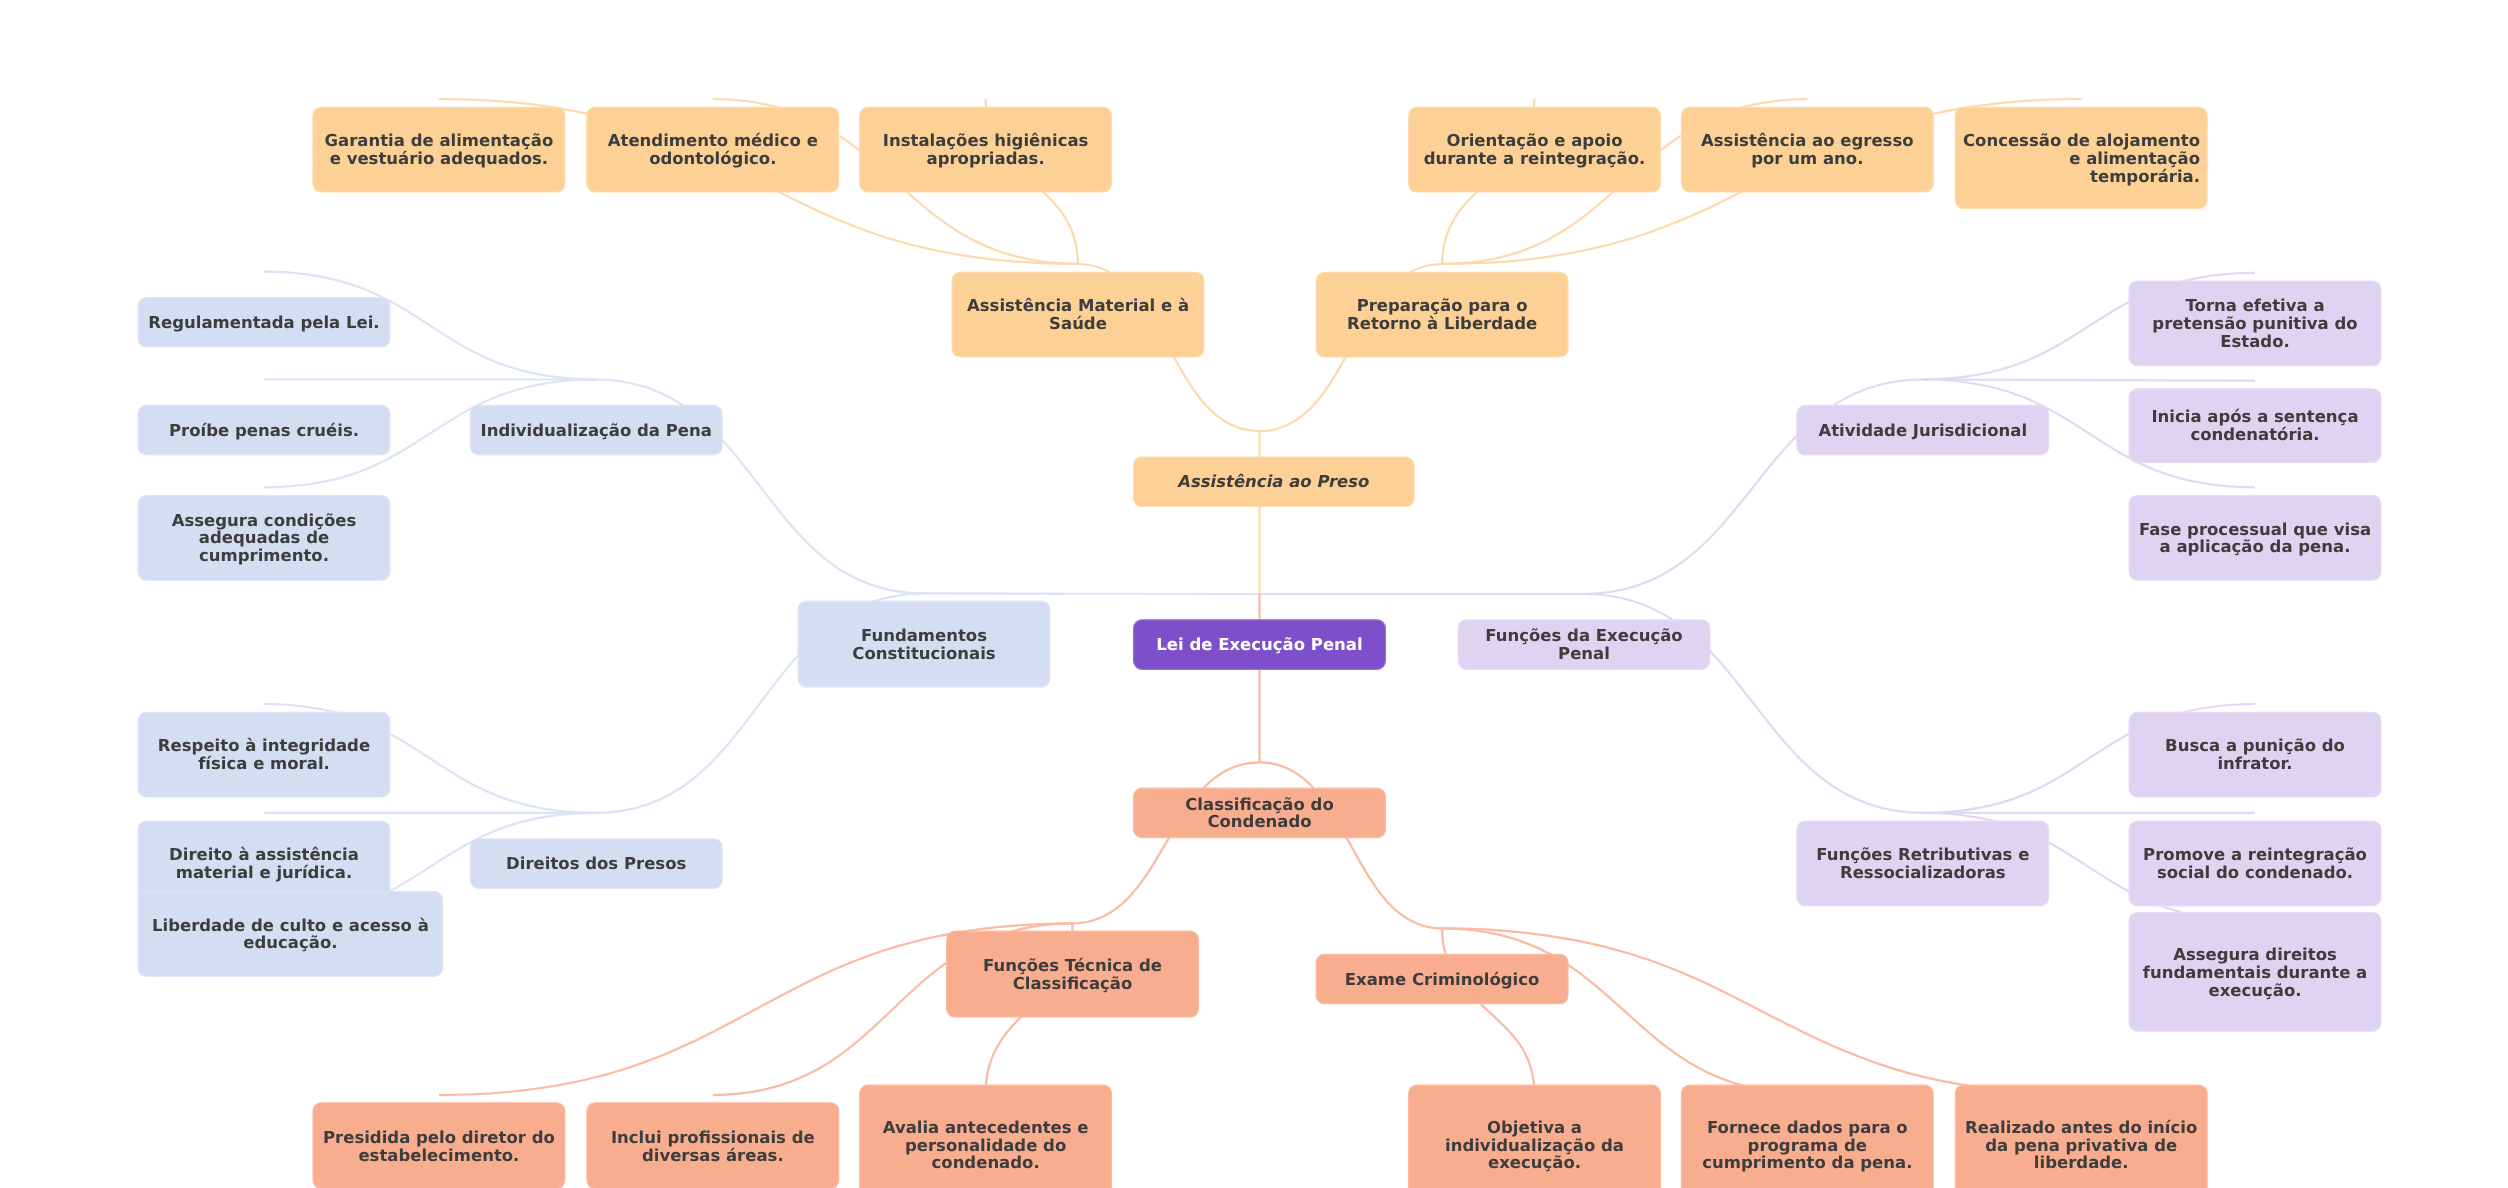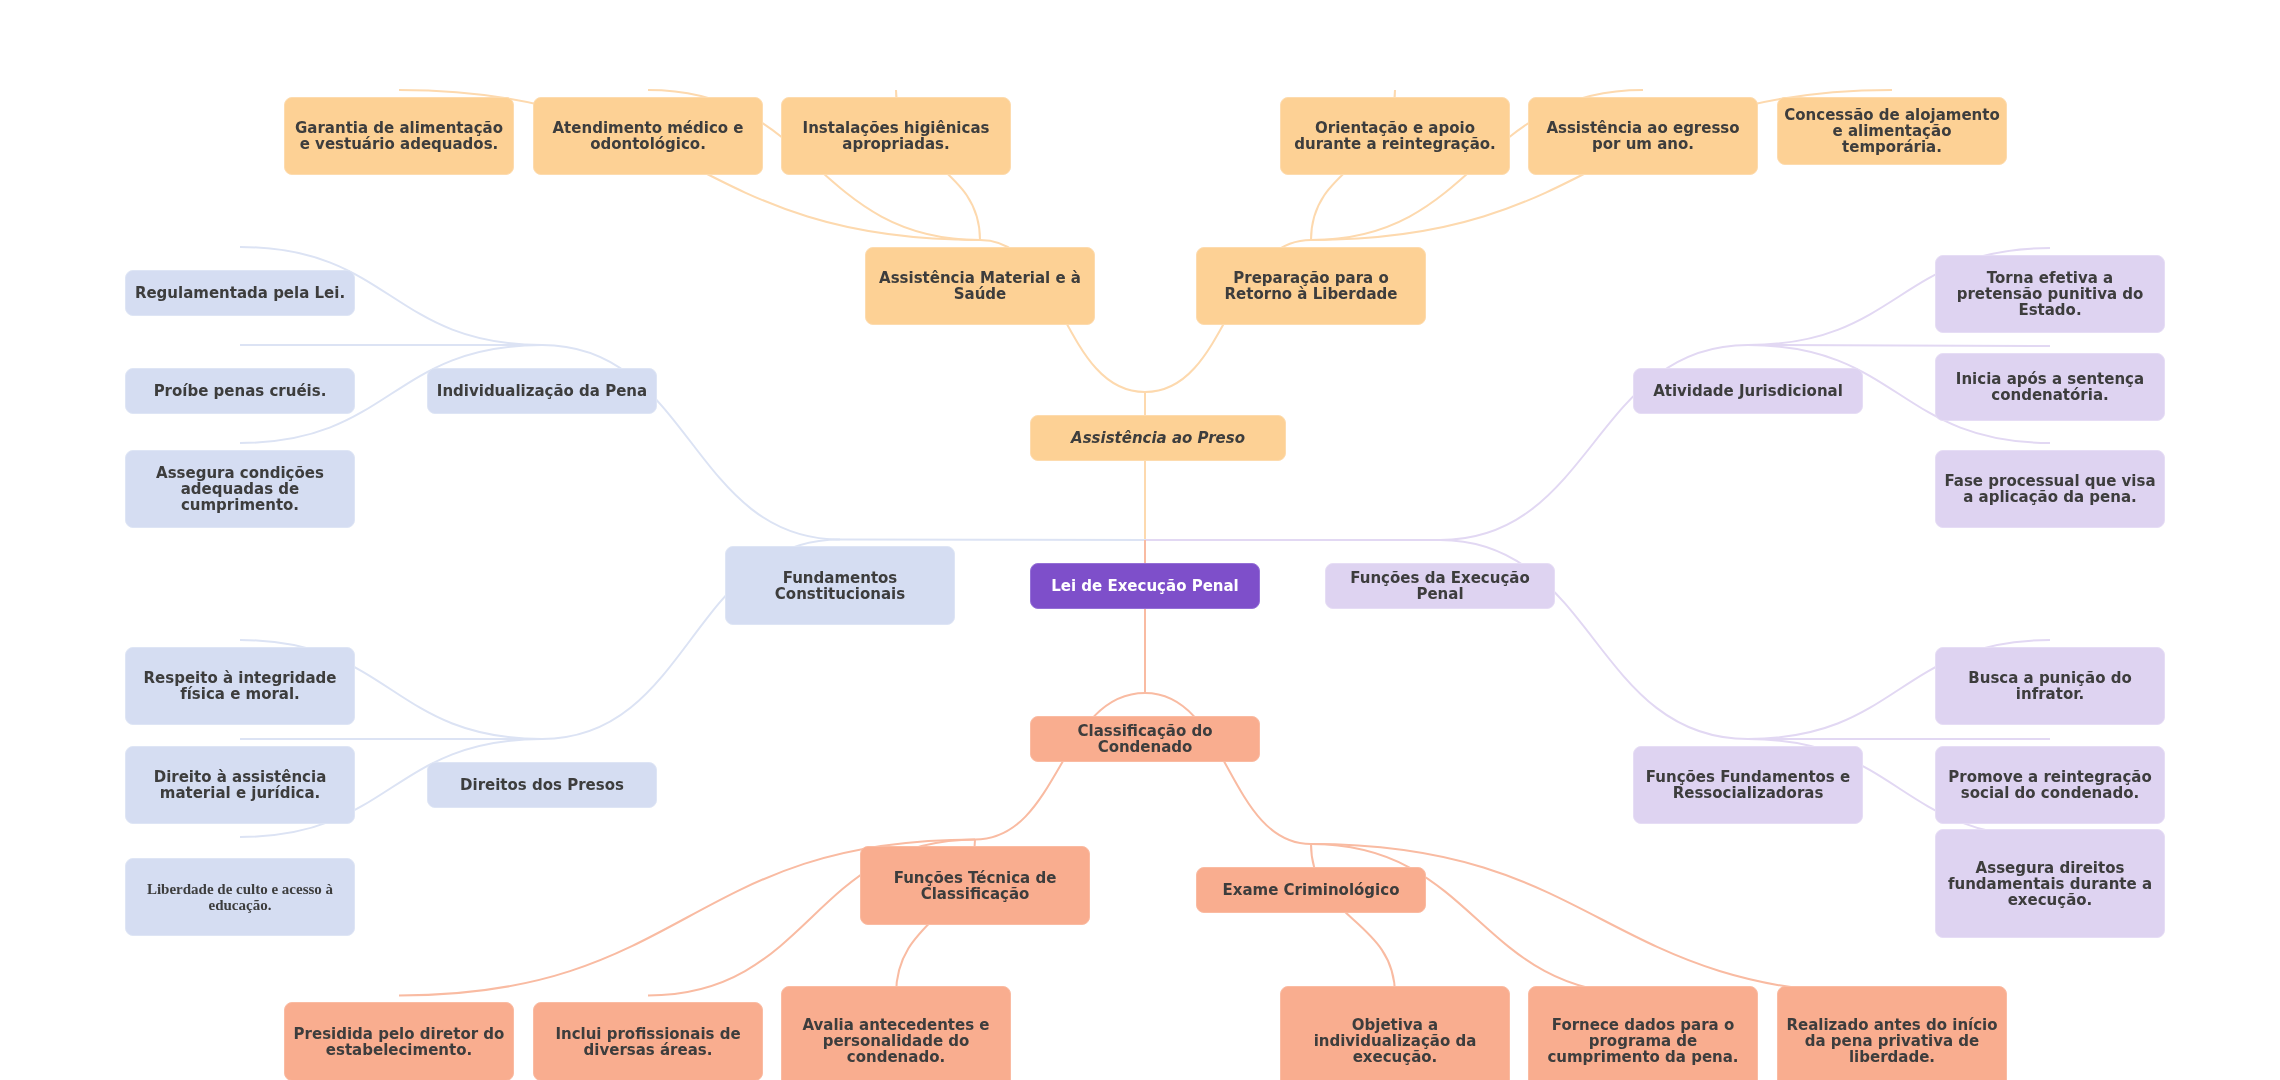--- a/index.html
+++ b/index.html
@@ -61,38 +61,38 @@
 <div class="node n-root" id="root" style="left:1030px;top:517px;width:230px;height:46px;">Lei de Execução Penal</div>
 
 <div class="node n-orange" id="assist" style="left:1030px;top:369px;width:256px;height:46px;font-style:italic;">Assistência ao Preso</div>
 <div class="node n-orange" id="material" style="left:865px;top:201px;width:230px;height:78px;">Assistência Material e à Saúde</div>
 <div class="node n-orange" id="m0" style="left:284px;top:51px;width:230px;height:78px;">Garantia de alimentação e vestuário adequados.</div>
 <div class="node n-orange" id="m1" style="left:533px;top:51px;width:230px;height:78px;">Atendimento médico e odontológico.</div>
 <div class="node n-orange" id="m2" style="left:781px;top:51px;width:230px;height:78px;">Instalações higiênicas apropriadas.</div>
 <div class="node n-orange" id="retorno" style="left:1196px;top:201px;width:230px;height:78px;">Preparação para o Retorno à Liberdade</div>
 <div class="node n-orange" id="r0" style="left:1280px;top:51px;width:230px;height:78px;">Orientação e apoio durante a reintegração.</div>
 <div class="node n-orange" id="r1" style="left:1528px;top:51px;width:230px;height:78px;">Assistência ao egresso por um ano.</div>
-<div class="node n-orange" id="r2" style="left:1777px;top:51px;width:230px;height:68px;">Concessão de alojamento e alimentação temporária.</div>
+<div class="node n-orange" id="r2" style="left:1777px;top:51px;width:230px;height:93px;text-align:right;">Concessão de alojamento e alimentação temporária.</div>
 
 <div class="node n-blue" id="fund" style="left:725px;top:500px;width:230px;height:79px;">Fundamentos Constitucionais</div>
 <div class="node n-blue" id="indiv" style="left:427px;top:322px;width:230px;height:46px;">Individualização da Pena</div>
 <div class="node n-blue" id="i0" style="left:125px;top:224px;width:230px;height:46px;">Regulamentada pela Lei.</div>
 <div class="node n-blue" id="i1" style="left:125px;top:322px;width:230px;height:46px;">Proíbe penas cruéis.</div>
 <div class="node n-blue" id="i2" style="left:125px;top:404px;width:230px;height:78px;">Assegura condições adequadas de cumprimento.</div>
 <div class="node n-blue" id="direitos" style="left:427px;top:716px;width:230px;height:46px;">Direitos dos Presos</div>
 <div class="node n-blue" id="d0" style="left:125px;top:601px;width:230px;height:78px;">Respeito à integridade física e moral.</div>
 <div class="node n-blue" id="d1" style="left:125px;top:700px;width:230px;height:78px;">Direito à assistência material e jurídica.</div>
-<div class="node n-blue" id="d2" style="left:125px;top:812px;width:230px;height:78px;font-family:Liberation Serif, serif;">Liberdade de culto e acesso à educação.</div>
+<div class="node n-blue" id="d2" style="left:125px;top:764px;width:278px;height:78px;">Liberdade de culto e acesso à educação.</div>
 
 <div class="node n-purple" id="func" style="left:1325px;top:517px;width:230px;height:46px;">Funções da Execução Penal</div>
 <div class="node n-purple" id="jur" style="left:1633px;top:322px;width:230px;height:46px;">Atividade Jurisdicional</div>
 <div class="node n-purple" id="j0" style="left:1935px;top:209px;width:230px;height:78px;">Torna efetiva a pretensão punitiva do Estado.</div>
 <div class="node n-purple" id="j1" style="left:1935px;top:307px;width:230px;height:68px;">Inicia após a sentença condenatória.</div>
 <div class="node n-purple" id="j2" style="left:1935px;top:404px;width:230px;height:78px;">Fase processual que visa a aplicação da pena.</div>
-<div class="node n-purple" id="ret" style="left:1633px;top:700px;width:230px;height:78px;">Funções Fundamentos e Ressocializadoras</div>
+<div class="node n-purple" id="ret" style="left:1633px;top:700px;width:230px;height:78px;">Funções Retributivas e Ressocializadoras</div>
 <div class="node n-purple" id="t0" style="left:1935px;top:601px;width:230px;height:78px;">Busca a punição do infrator.</div>
 <div class="node n-purple" id="t1" style="left:1935px;top:700px;width:230px;height:78px;">Promove a reintegração social do condenado.</div>
 <div class="node n-purple" id="t2" style="left:1935px;top:783px;width:230px;height:109px;">Assegura direitos fundamentais durante a execução.</div>
 
 <div class="node n-salmon" id="class" style="left:1030px;top:670px;width:230px;height:46px;">Classificação do Condenado</div>
 <div class="node n-salmon" id="com" style="left:860px;top:800px;width:230px;height:79px;">Funções Técnica de Classificação</div>
 <div class="node n-salmon" id="c0" style="left:284px;top:956px;width:230px;height:79px;">Presidida pelo diretor do estabelecimento.</div>
 <div class="node n-salmon" id="c1" style="left:533px;top:956px;width:230px;height:79px;">Inclui profissionais de diversas áreas.</div>
 <div class="node n-salmon" id="c2" style="left:781px;top:940px;width:230px;height:109px;">Avalia antecedentes e personalidade do condenado.</div>
 <div class="node n-salmon" id="exa" style="left:1196px;top:821px;width:230px;height:46px;">Exame Criminológico</div>

